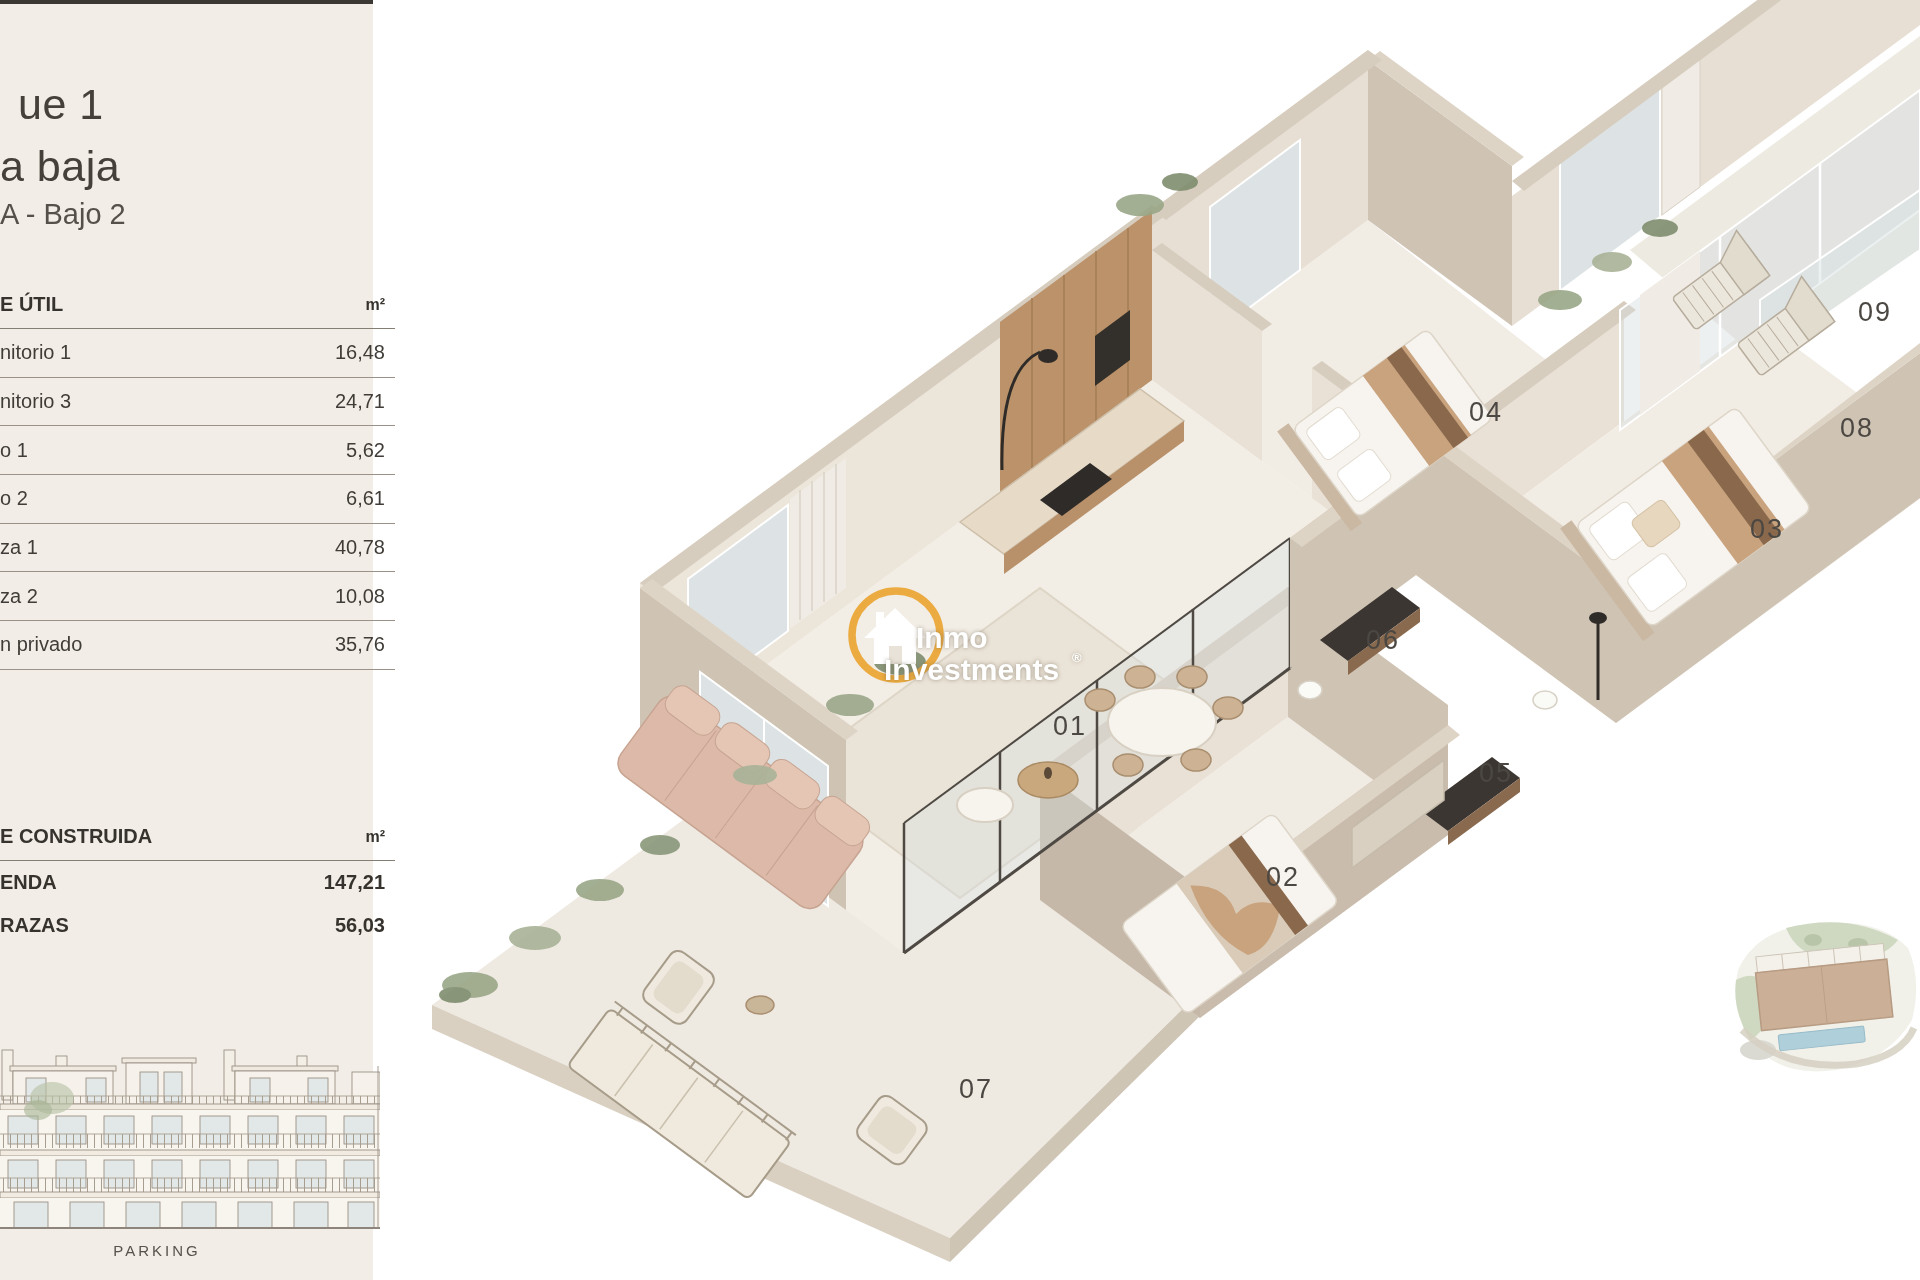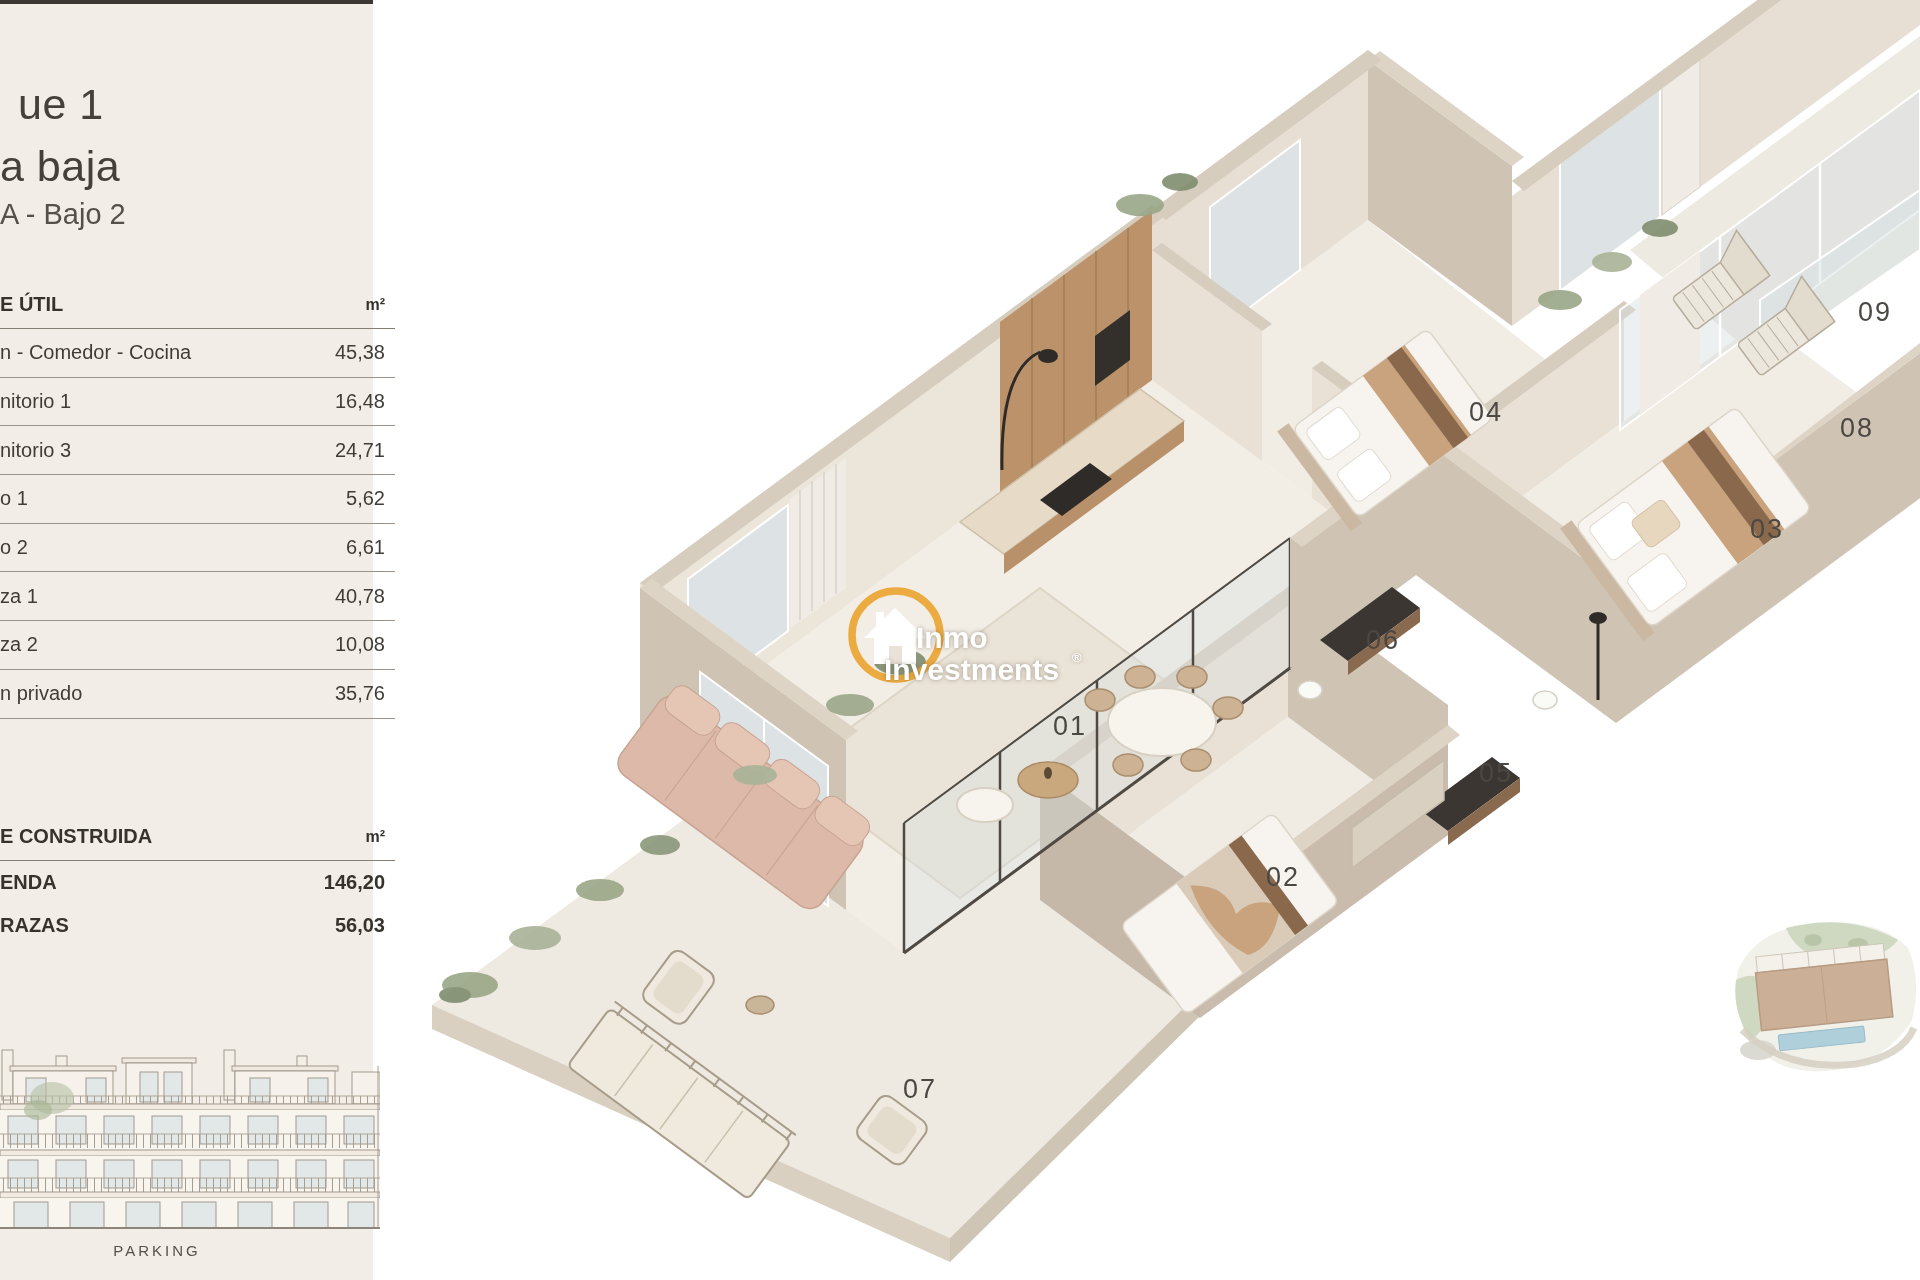--- a/index.html
+++ b/index.html
@@ -298,44 +298,40 @@
       <path d="M14,122 Q58,164 128,156 Q174,148 186,120" fill="none" stroke="#d2ccbd" stroke-width="7" opacity="0.85"></path>
     </svg>
 
     <div id="room-labels">
         <div class="room-label" style="left: 1070px; top: 726px;">01</div>
         <div class="room-label" style="left: 1283px; top: 877px;">02</div>
         <div class="room-label" style="left: 1767px; top: 529px;">03</div>
         <div class="room-label" style="left: 1462px; top: 412px; margin-left: 24px;">04</div>
         <div class="room-label" style="left: 1496px; top: 773px;">05</div>
         <div class="room-label" style="left: 1383px; top: 640px;">06</div>
-        <div class="room-label" style="left: 920px; top: 1089px;">07</div>
+        <div class="room-label" style="left: 976px; top: 1089px;">07</div>
         <div class="room-label" style="left: 1857px; top: 428px;">08</div>
         <div class="room-label" style="left: 1875px; top: 312px;">09</div>
       </div>
   </div>
 
   <div class="left-panel"></div>
   <div class="panel-content">
     <div class="top-rule"></div>
 
     <div class="title l1">ue 1</div>
     <div class="title l2">a baja</div>
     <div class="subtitle">A - Bajo 2</div>
 
     <div class="area-table util">
       <div class="thead">
         <span>E ÚTIL</span>
         <span class="unit">m²</span>
       </div>
       <div id="util-rows">
-          <div class="trow">
-            <span class="lbl">n - Comedor - Cocina</span>
-            <span class="val">45,38</span>
-          </div>
           <div class="trow">
             <span class="lbl">nitorio 1</span>
             <span class="val">16,48</span>
           </div>
           <div class="trow">
             <span class="lbl">nitorio 3</span>
             <span class="val">24,71</span>
           </div>
           <div class="trow">
             <span class="lbl">o 1</span>
@@ -361,21 +357,21 @@
     </div>
 
     <div class="area-table built">
       <div class="thead">
         <span>E CONSTRUIDA</span>
         <span class="unit">m²</span>
       </div>
       <div id="built-rows">
           <div class="brow">
             <span class="lbl">ENDA</span>
-            <span class="val">146,20</span>
+            <span class="val">147,21</span>
           </div>
           <div class="brow">
             <span class="lbl">RAZAS</span>
             <span class="val">56,03</span>
           </div>
         </div>
     </div>
 
     <svg class="elev" width="380" height="200" viewBox="0 0 380 200">
       <defs>

